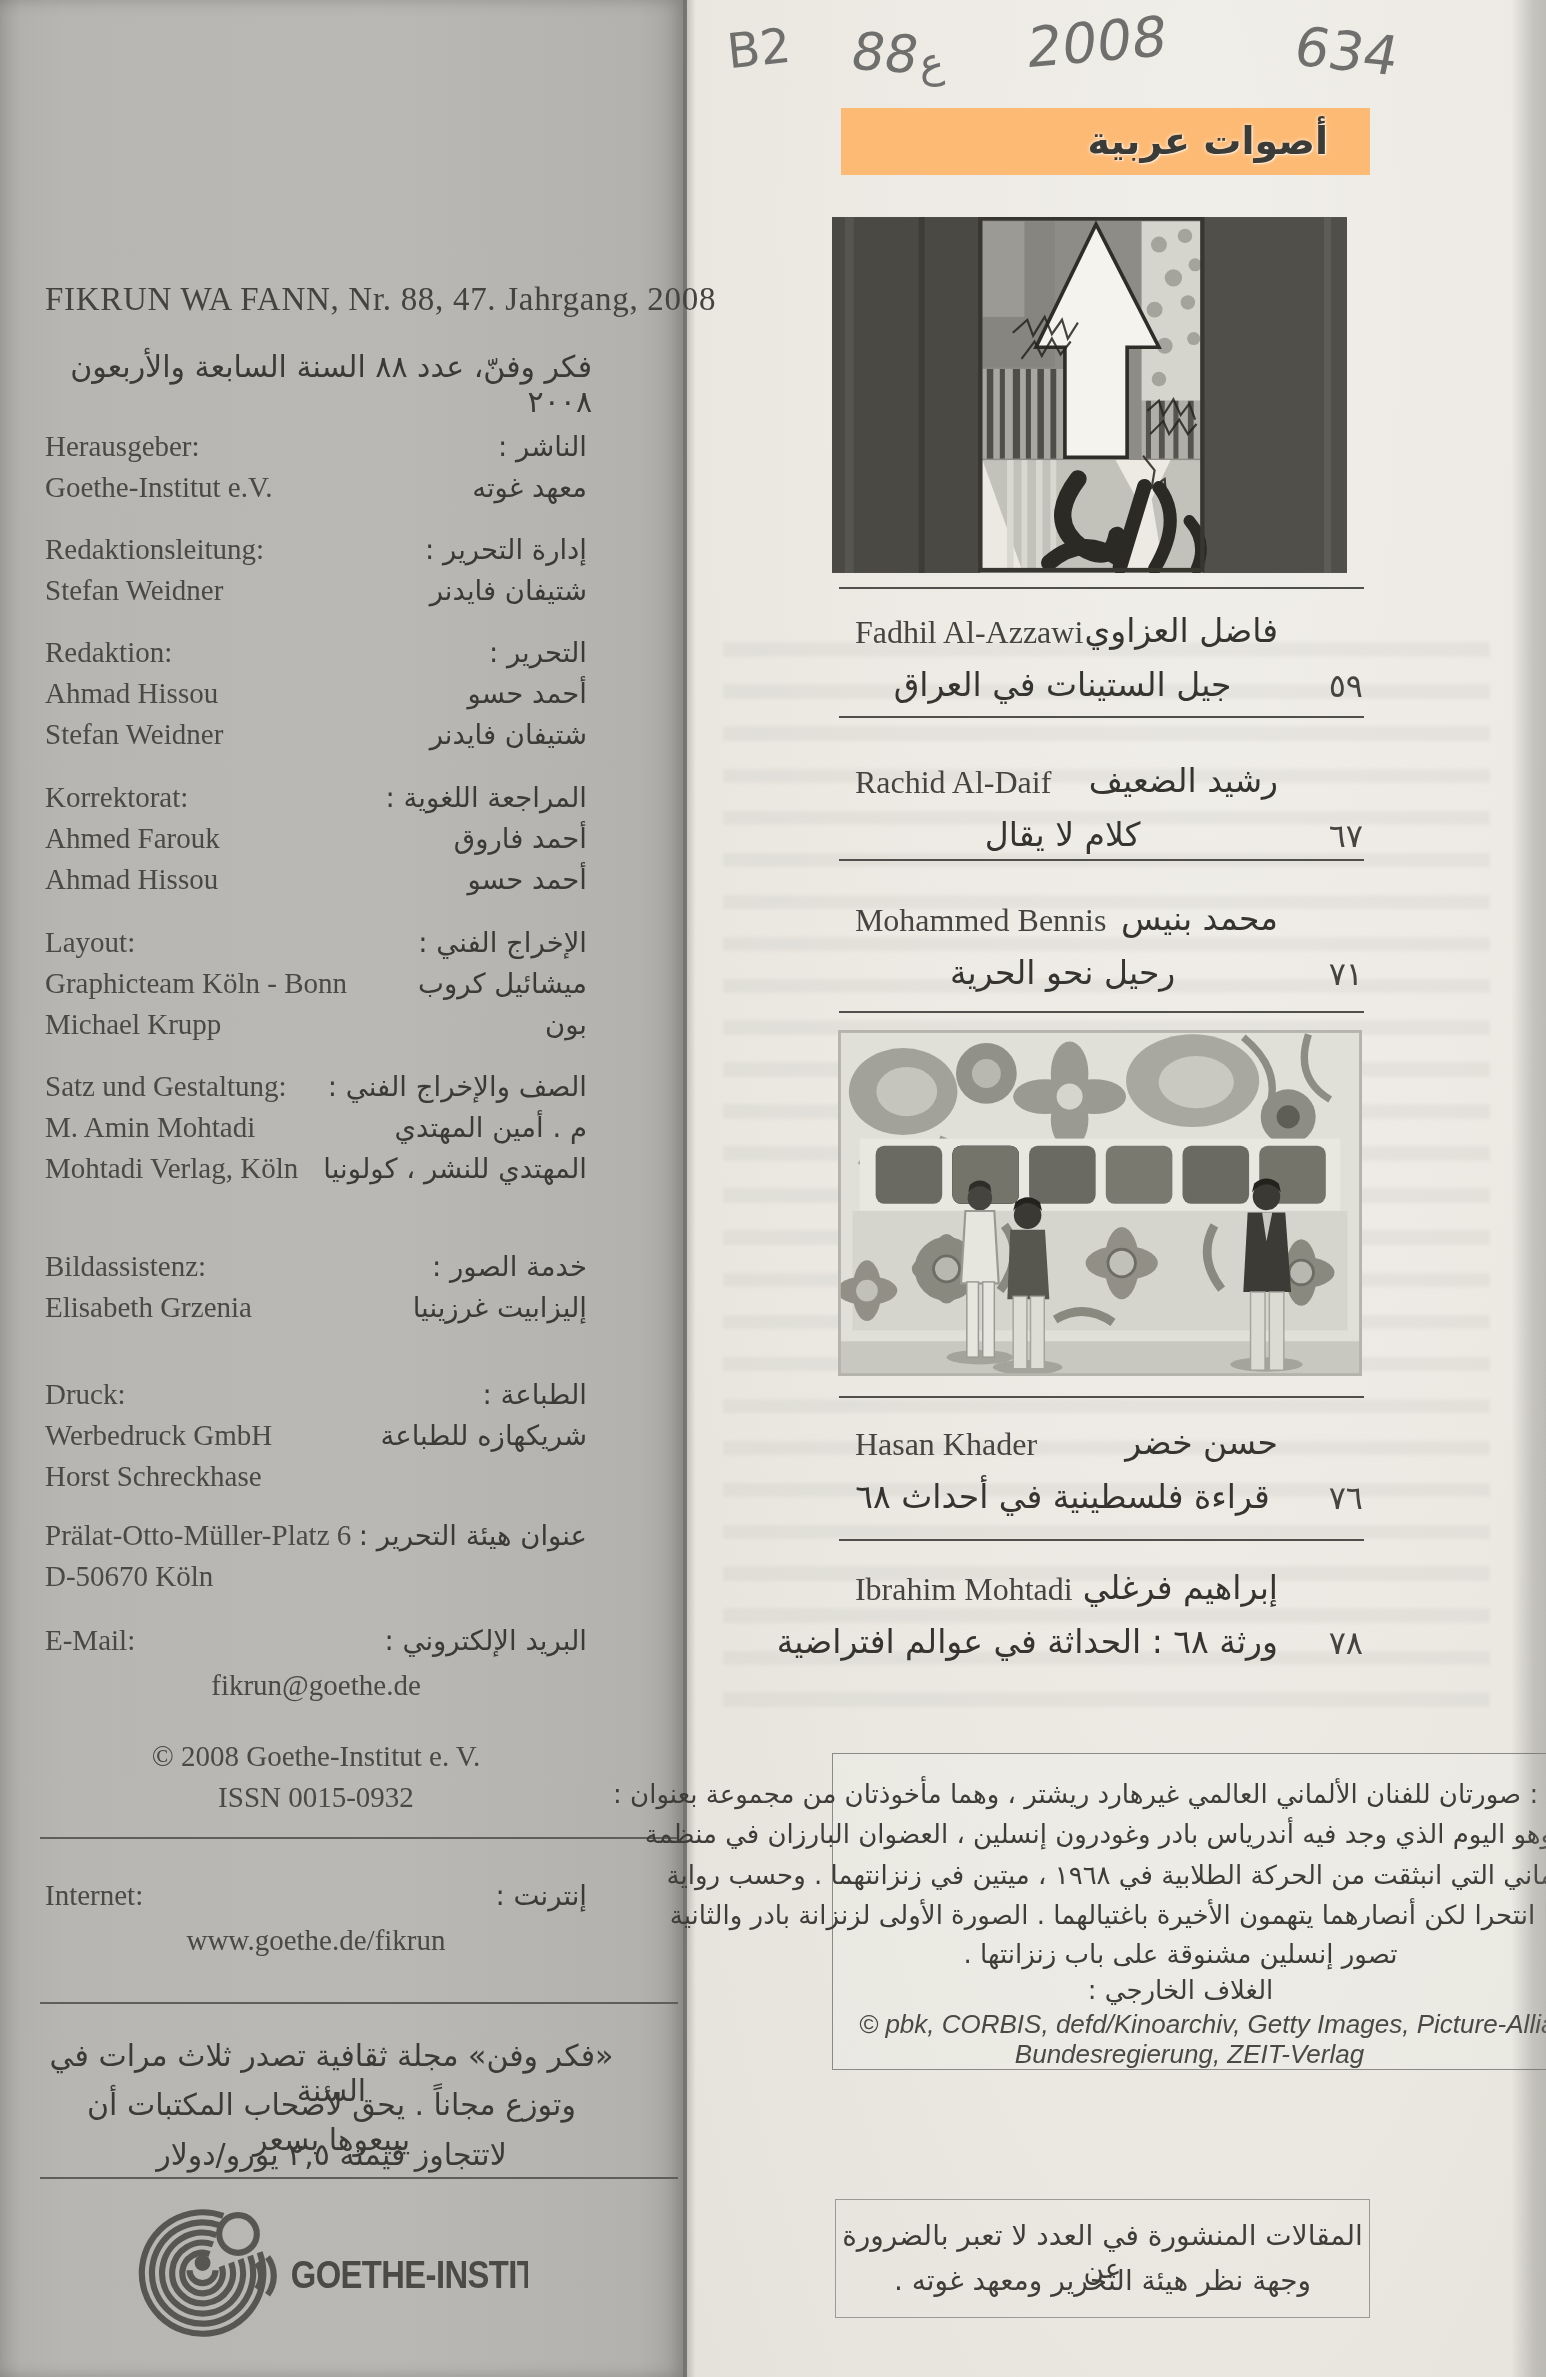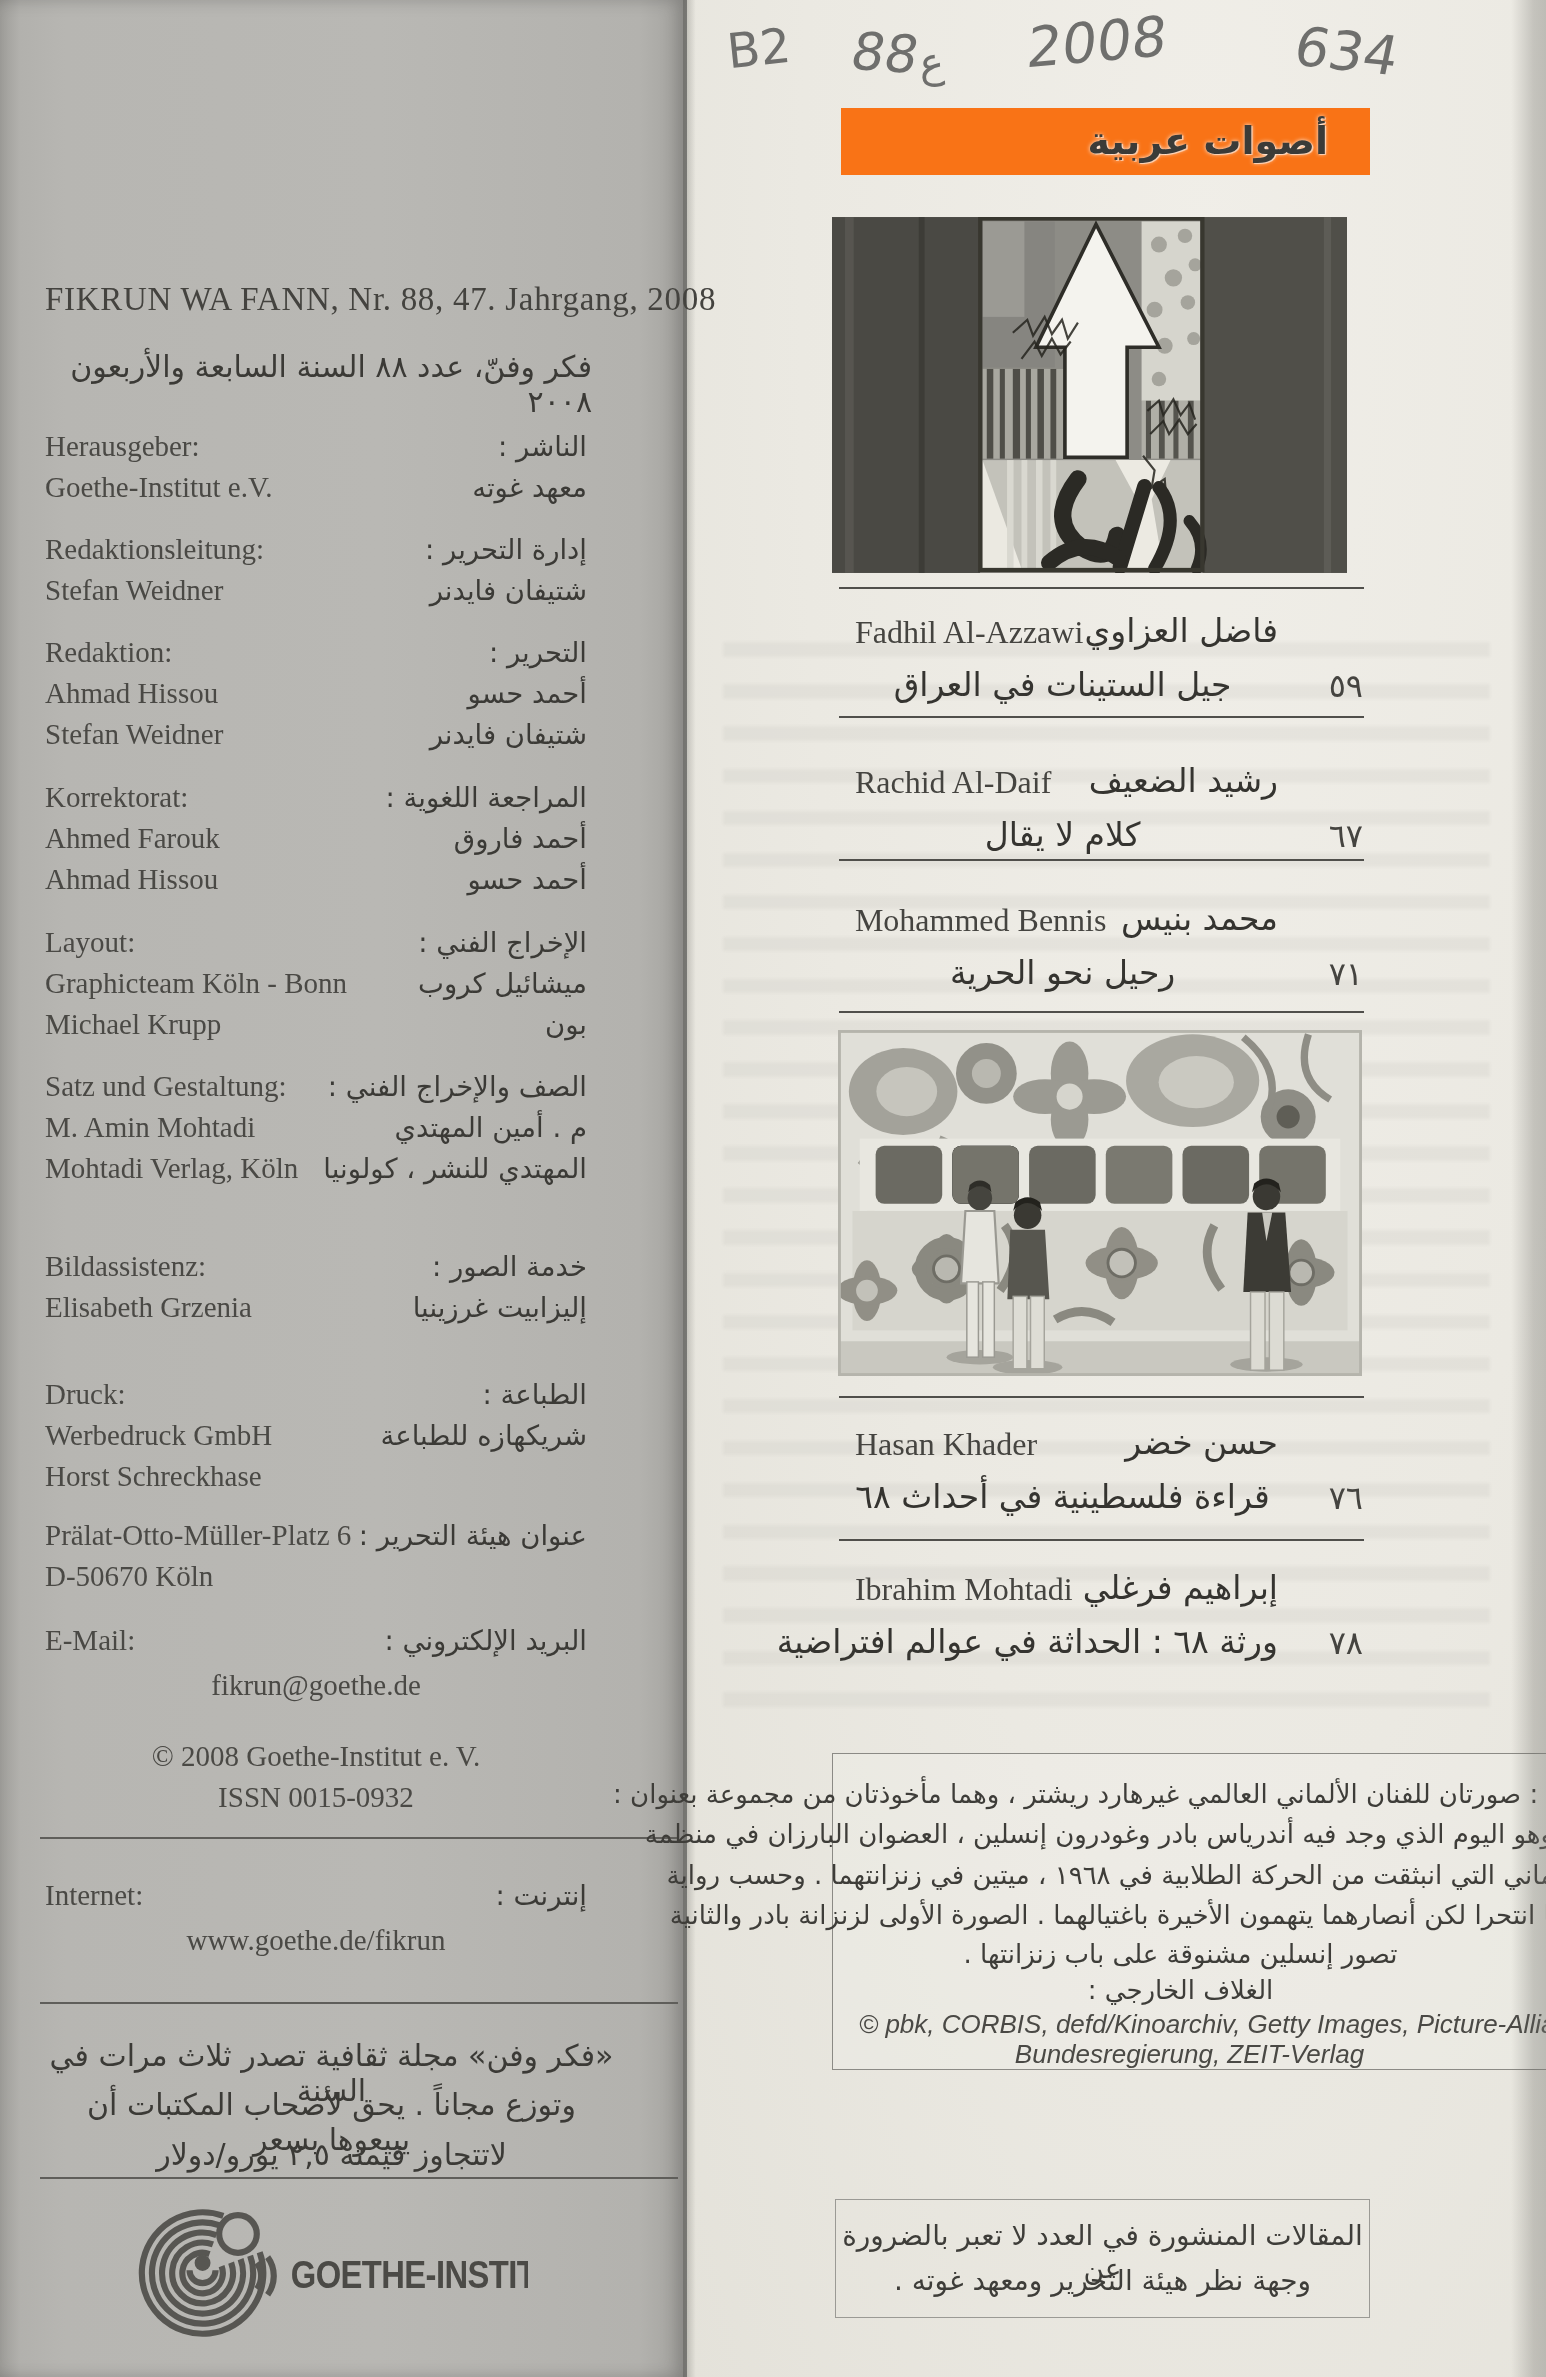--- a/index.html
+++ b/index.html
@@ -29,21 +29,21 @@
   .sec{position:absolute;left:45px;width:542px;}
   .sec .g{position:absolute;left:0;white-space:nowrap;}
   .sec .a{position:absolute;right:0;white-space:nowrap;}
   .l0{top:0}.l1{top:41px}.l2{top:82px}
   .center-col{position:absolute;left:45px;width:542px;text-align:center;}
   .rule-l{position:absolute;left:40px;width:638px;height:2.2px;background:#5f5e5a;}
   .para-ar{position:absolute;left:45px;width:573px;text-align:center;direction:rtl;
     font-family:"DejaVu Sans",sans-serif;font-size:30px;color:#3b3a36;}
   
   .hand{position:absolute;z-index:45;font-family:"DejaVu Sans",sans-serif;color:#6f6f6d;}
-  .banner{position:absolute;left:841px;top:108px;width:529px;height:67px;background:#f97316;
+  .banner{position:absolute;left:841px;top:108px;width:529px;height:67px;background:#fdba74;
     line-height:67px;text-align:right;padding-right:42px;box-sizing:border-box;direction:rtl;
     font-family:"DejaVu Sans",sans-serif;font-weight:bold;font-size:38px;color:#3b3b38;
     text-shadow:0 0 4.3px rgba(255,255,255,.9),1.4px 1.4px 0 rgba(255,255,255,.5);}
   .rule-r{position:absolute;left:839px;width:525px;height:2.2px;background:#504f4b;}
   .toc{position:absolute;left:840px;width:523px;height:108px;}
   .toc .tl{position:absolute;left:2.9px;top:2.9px;font-size:32px;color:#454440;white-space:nowrap;margin-left:12px;}
   .toc .ta{position:absolute;right:85px;top:0;direction:rtl;font-family:"DejaVu Sans",sans-serif;
            font-size:33px;color:#353430;white-space:nowrap;}
   .toc .tt{position:absolute;left:7.2px;right:85px;top:54px;text-align:center;direction:rtl;
            font-family:"DejaVu Sans",sans-serif;font-size:33px;color:#353430;white-space:nowrap;}

